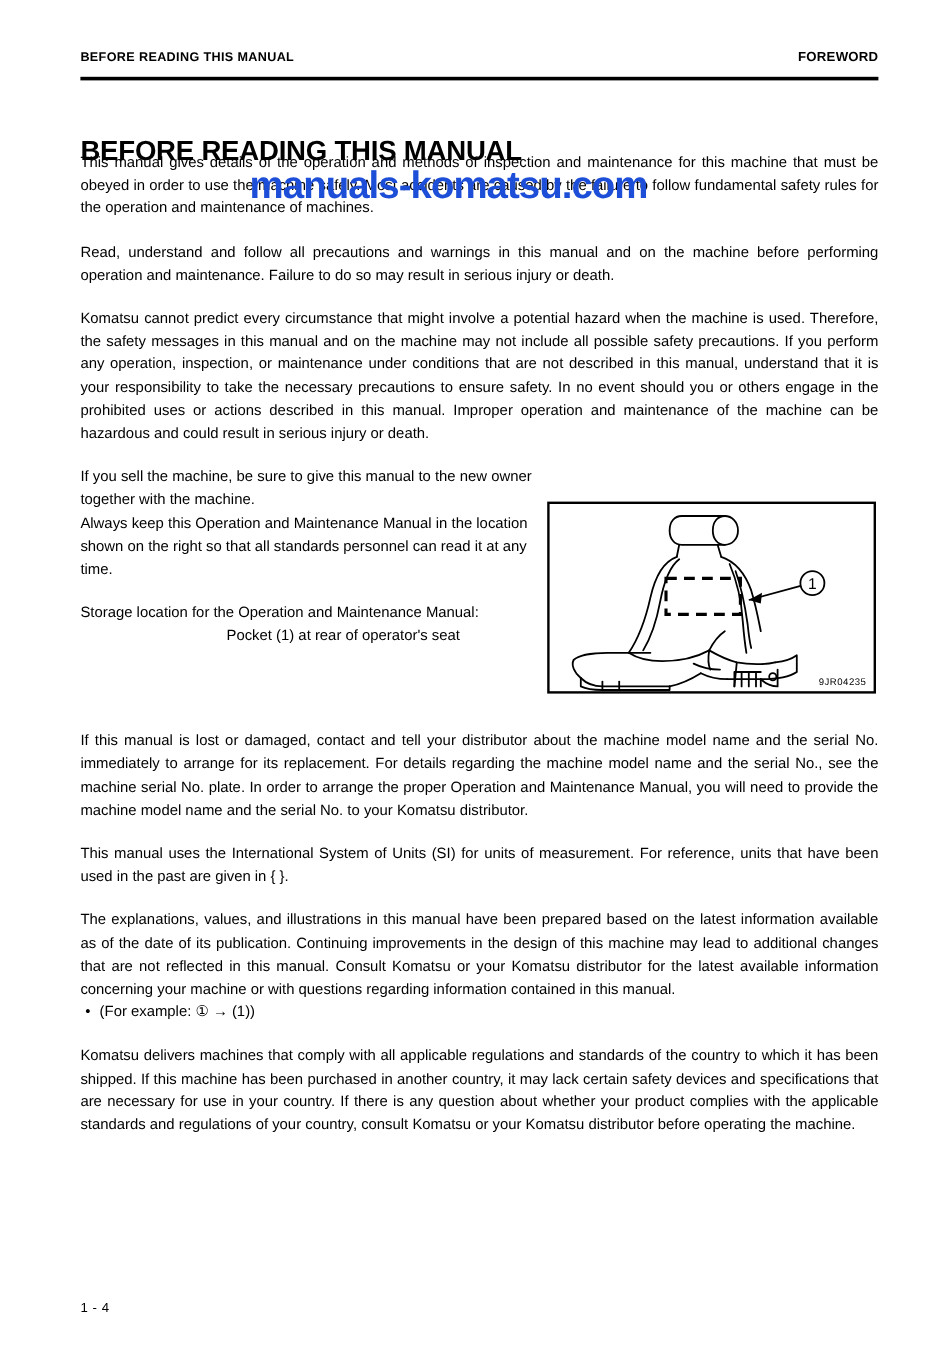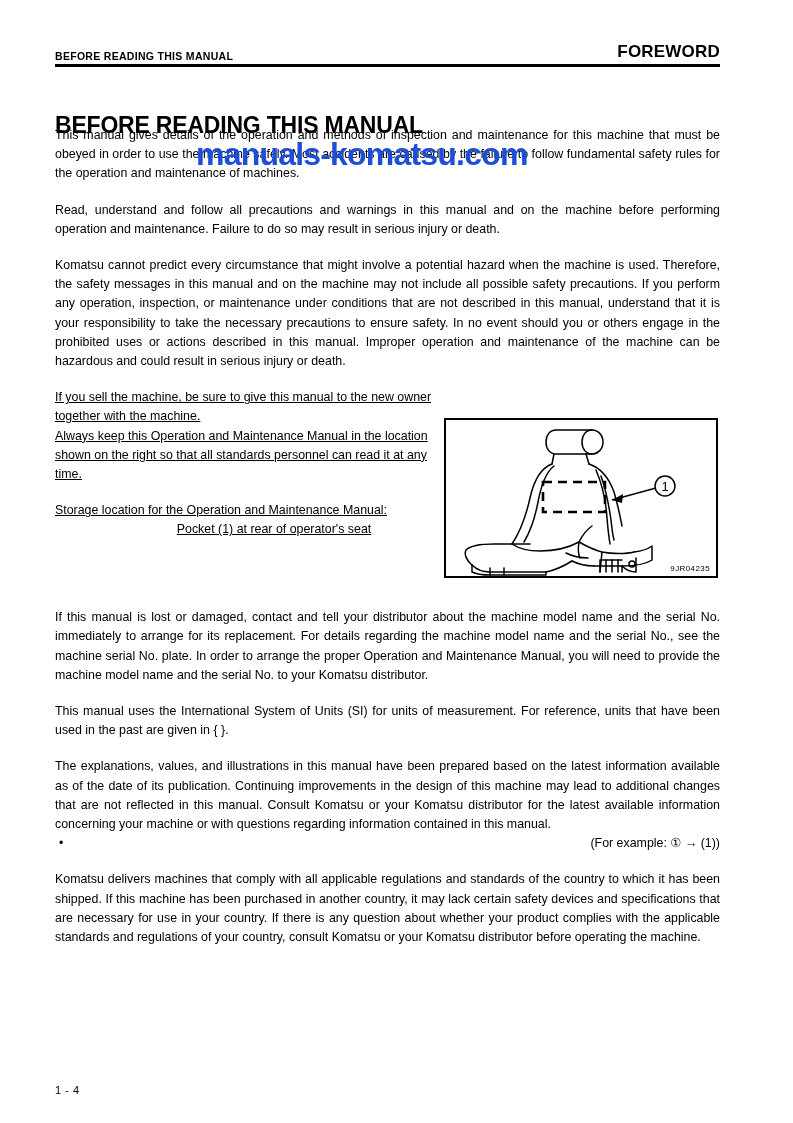--- a/index.html
+++ b/index.html
@@ -11,42 +11,42 @@
     width: 793px;
     height: 1123px;
     position: relative;
     font-family: "Liberation Sans", sans-serif;
     color: #000000;
     overflow: hidden;
   }
 
   .page {
     position: absolute;
-    left: 0; top: 0;
+    left: 12px; top: 0;
     width: 745px;
     height: 1123px;
   }
 
   
   .header {
     position: absolute;
     left: 55px;
     top: 42px;
     width: 665px;
     display: flex;
     justify-content: space-between;
     align-items: flex-end;
   }
   .header-left {
     font-size: 10.5px;
     font-weight: bold;
     letter-spacing: 0.3px;
   }
   .header-right {
-    font-size: 17px;
+    font-size: 11px;
     font-weight: bold;
     letter-spacing: 0.2px;
   }
   .header-rule {
     position: absolute;
     left: 55px;
     top: 64px;
     width: 665px;
     height: 3px;
     background: #000;
@@ -80,21 +80,20 @@
   p.para.nojust {
     text-align: left;
   }
   p.tight {
     margin-bottom: 0;
   }
 
   
   .wrap-block {
     position: relative;
-    text-decoration: underline;
   }
   .figure-float {
     float: right;
     width: 282px;
     height: 170px;
     margin: 4px 0 6px 14px;
     shape-outside: content-box;
   }
 
   
@@ -140,21 +139,20 @@
   .bullet-dot {
     position: absolute;
     left: 4px;
     top: 0;
   }
   .example-line {
     margin: 0;
     font-size: 12.4px;
     line-height: 19.2px;
     padding-left: 16px;
-    text-align: right;
   }
 
   
   .watermark {
     position: absolute;
     left: 196px;
     top: 136px;
     font-size: 32px;
     font-weight: bold;
     letter-spacing: -0.8px;

